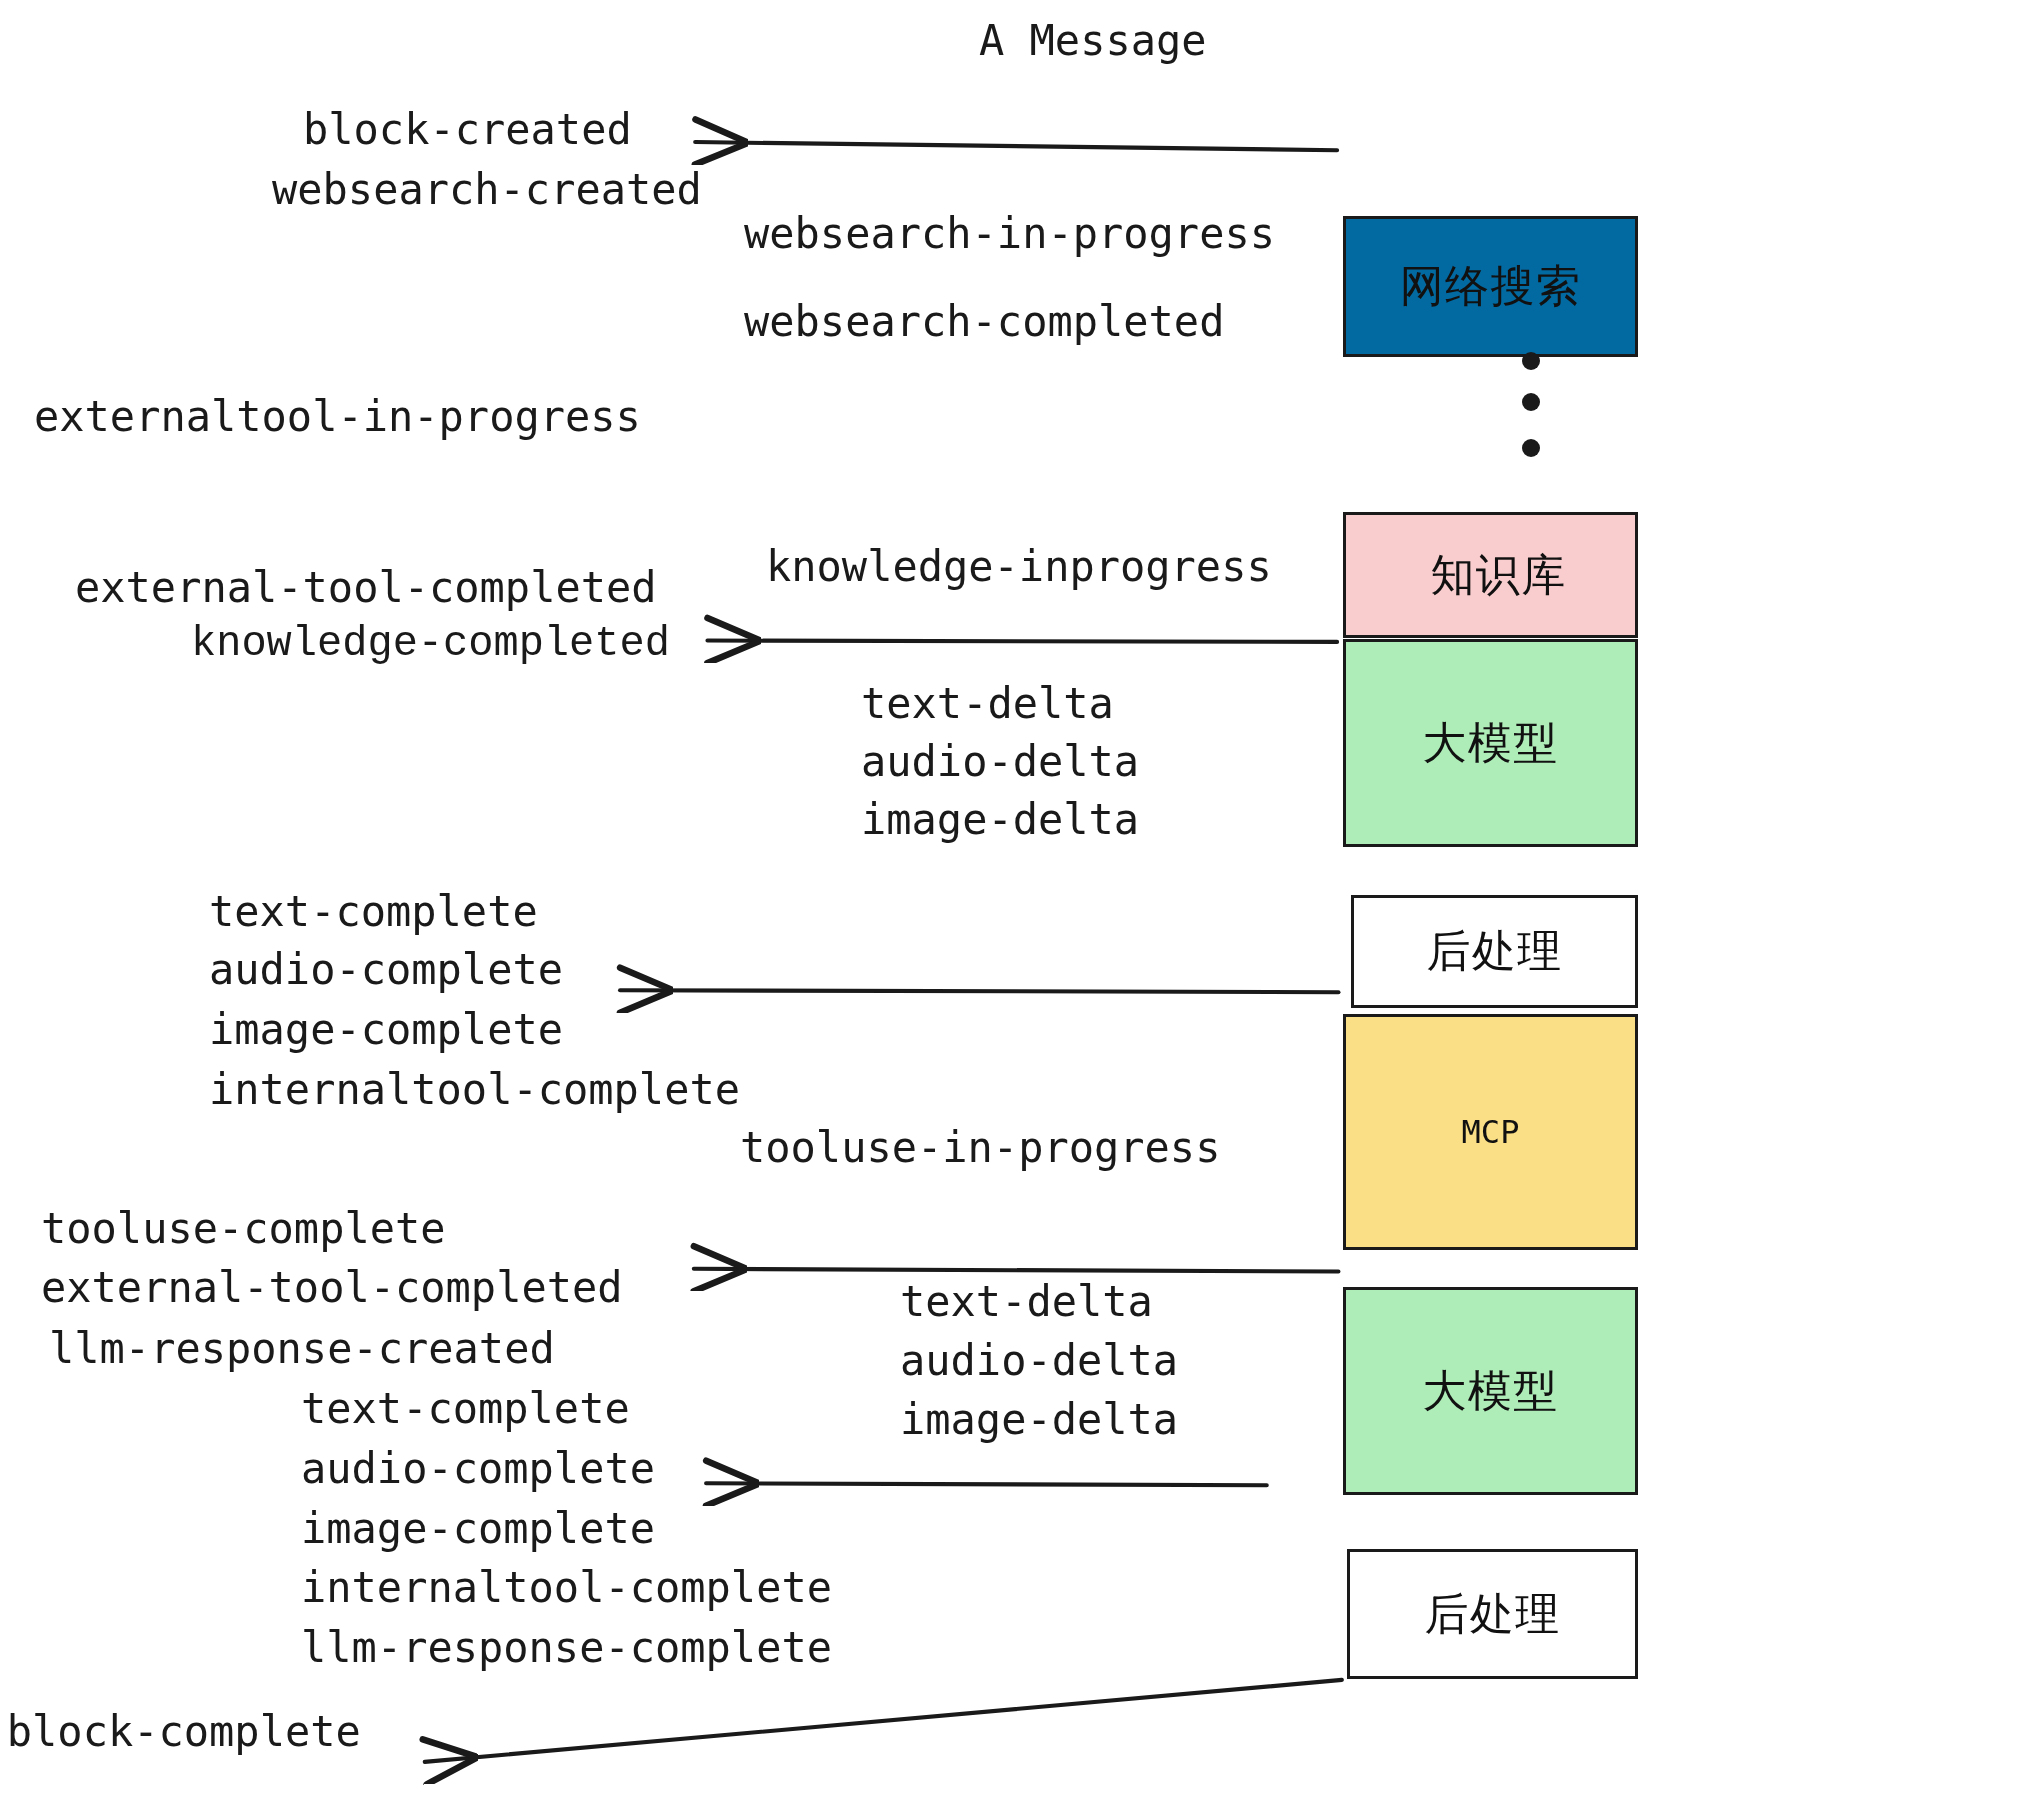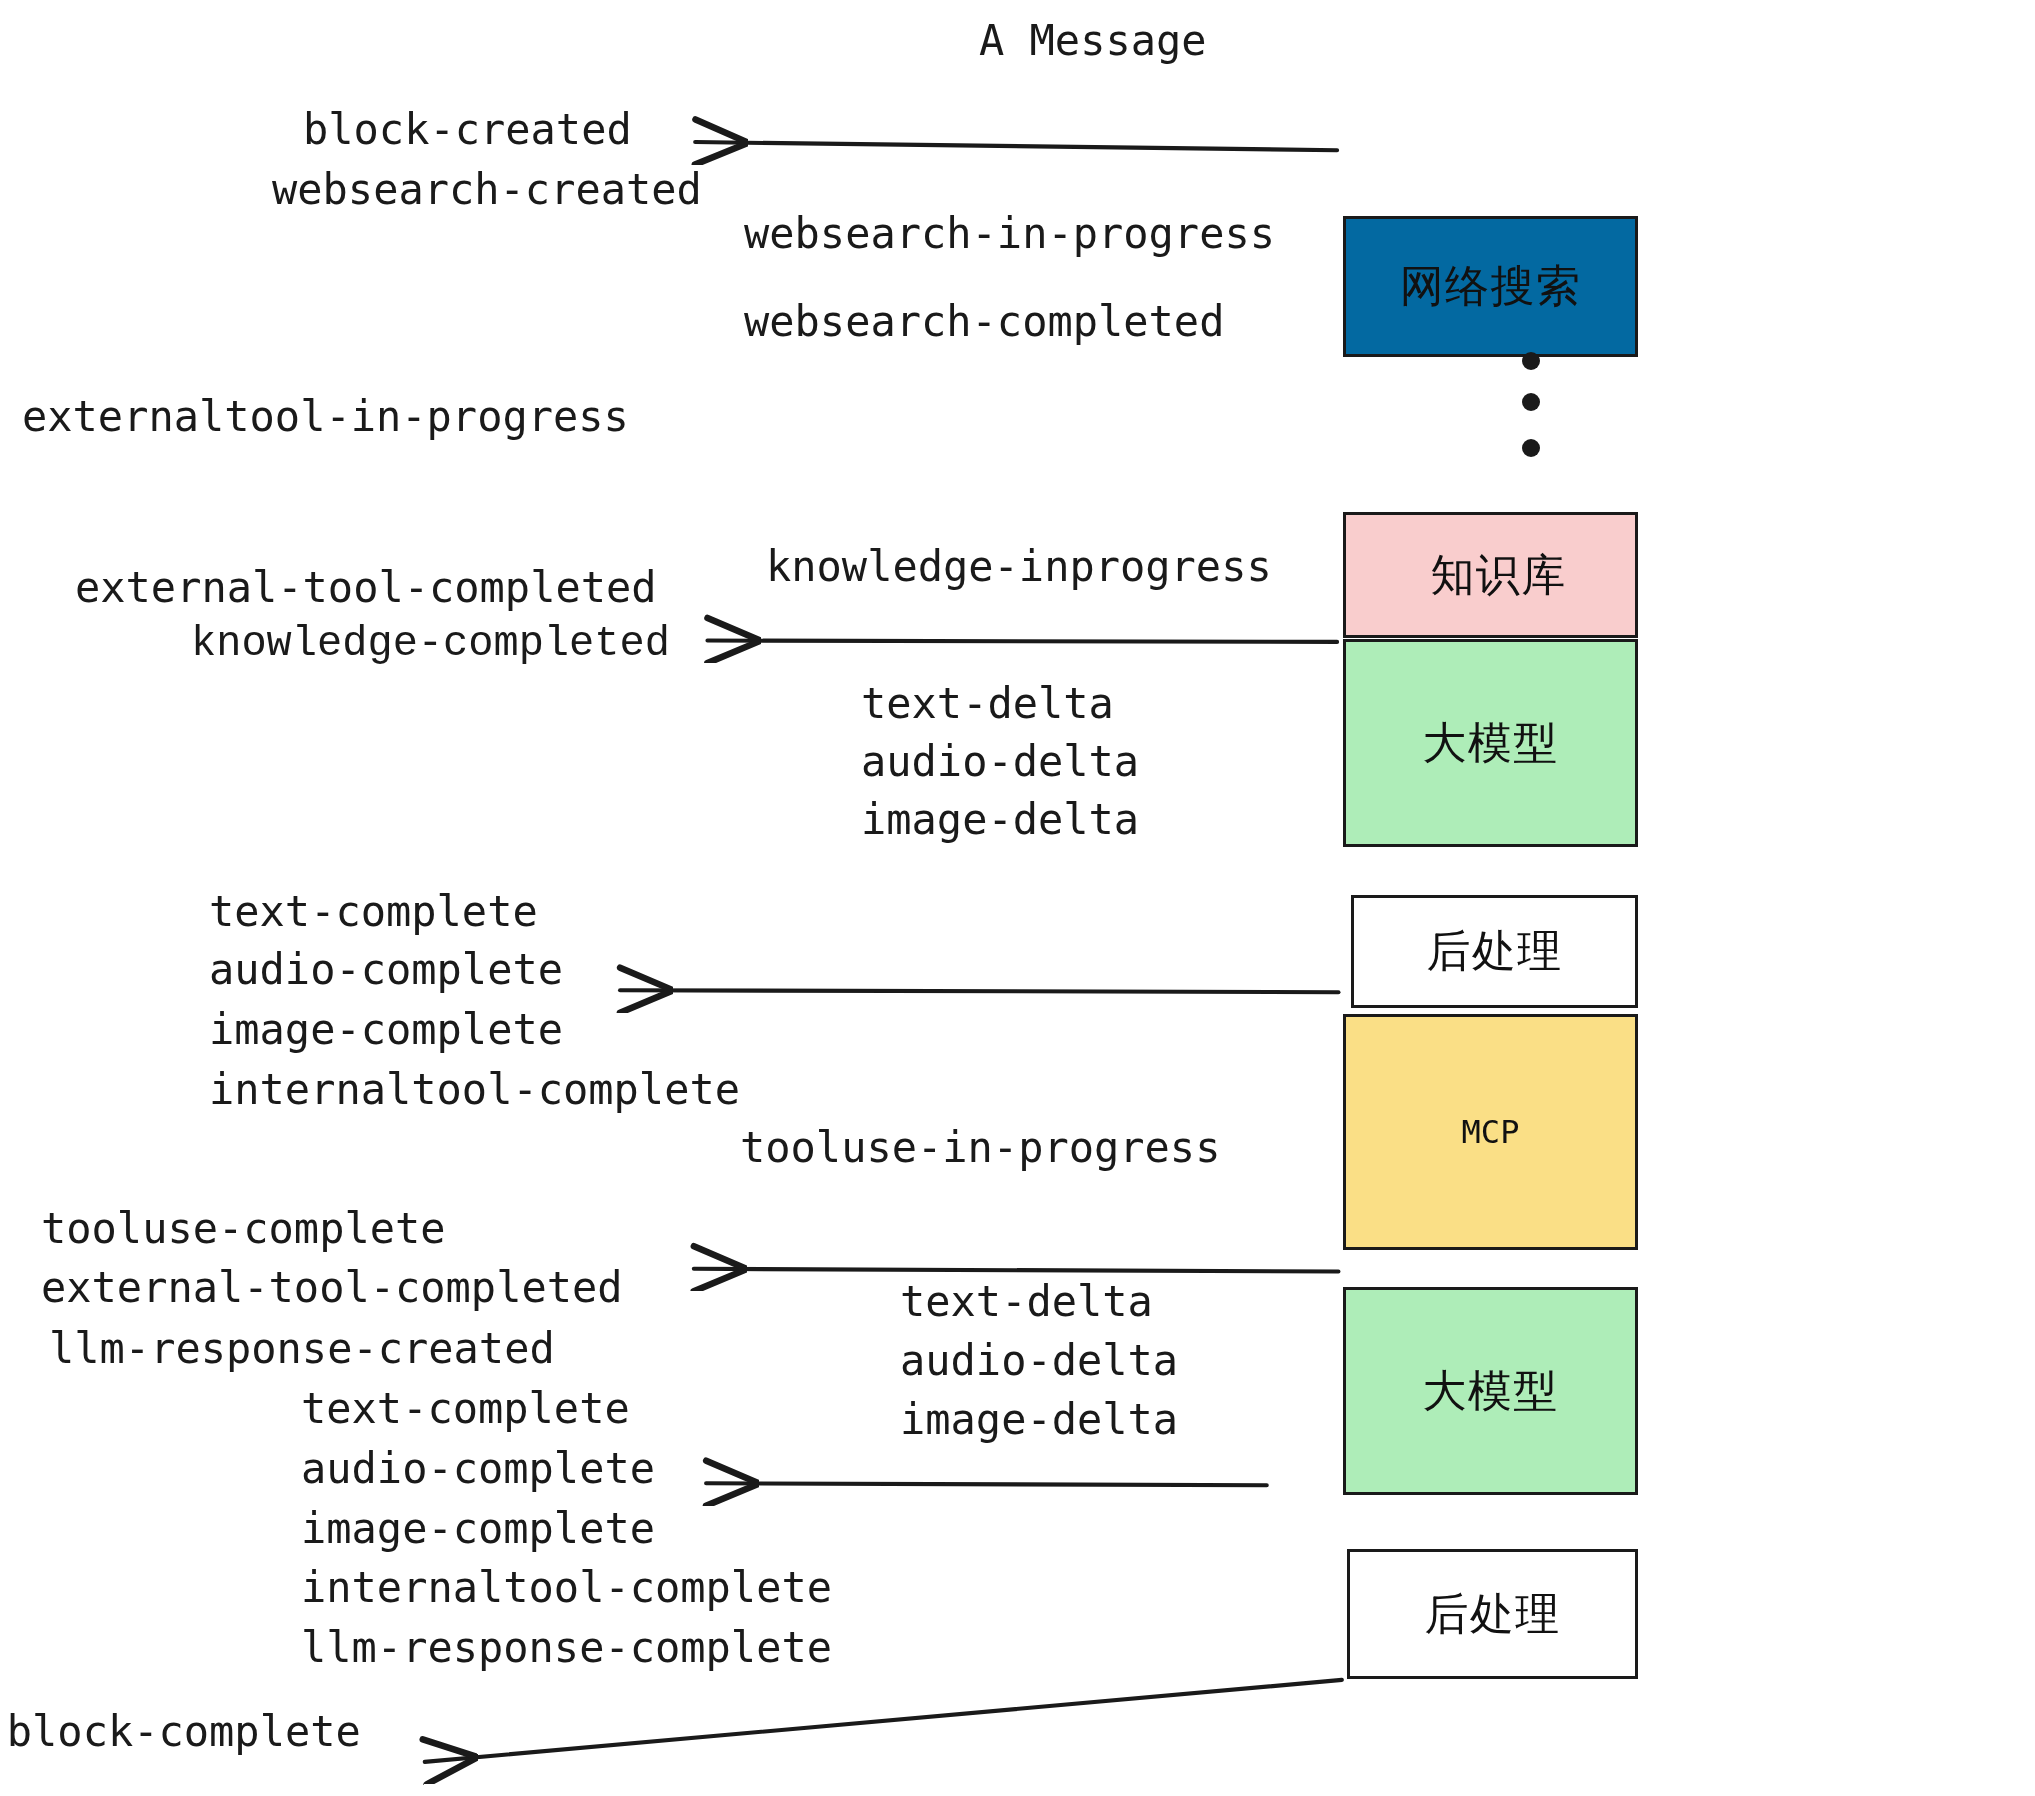--- a/index.html
+++ b/index.html
@@ -132,21 +132,21 @@
     </div>
   <div id="sidelabel-layer">
       <div class="sidelabel" style="left: 1828px; top: 249px;">外部工具</div>
       <div class="sidelabel" style="left: 1828px; top: 1110px;">外部工具</div>
     </div>
   <div id="event-layer">
       <div class="evt" style="left: 303px; top: 109px;">block-created</div>
       <div class="evt" style="left: 272px; top: 169px;">websearch-created</div>
       <div class="evt" style="left: 744px; top: 213px;">websearch-in-progress</div>
       <div class="evt" style="left: 744px; top: 301px;">websearch-completed</div>
-      <div class="evt" style="left: 22px; top: 396px;">externaltool-in-progress</div>
+      <div class="evt" style="left: 34px; top: 396px;">externaltool-in-progress</div>
       <div class="evt" style="left: 766px; top: 546px;">knowledge-inprogress</div>
       <div class="evt" style="left: 75px; top: 567px;">external-tool-completed</div>
       <div class="evt" style="left: 191px; top: 623px; font-family: Liberation Mono, monospace;">knowledge-completed</div>
       <div class="evt" style="left: 861px; top: 683px;">text-delta</div>
       <div class="evt" style="left: 861px; top: 741px;">audio-delta</div>
       <div class="evt" style="left: 861px; top: 799px;">image-delta</div>
       <div class="evt" style="left: 209px; top: 891px;">text-complete</div>
       <div class="evt" style="left: 209px; top: 949px;">audio-complete</div>
       <div class="evt" style="left: 209px; top: 1009px;">image-complete</div>
       <div class="evt" style="left: 209px; top: 1069px;">internaltool-complete</div>

